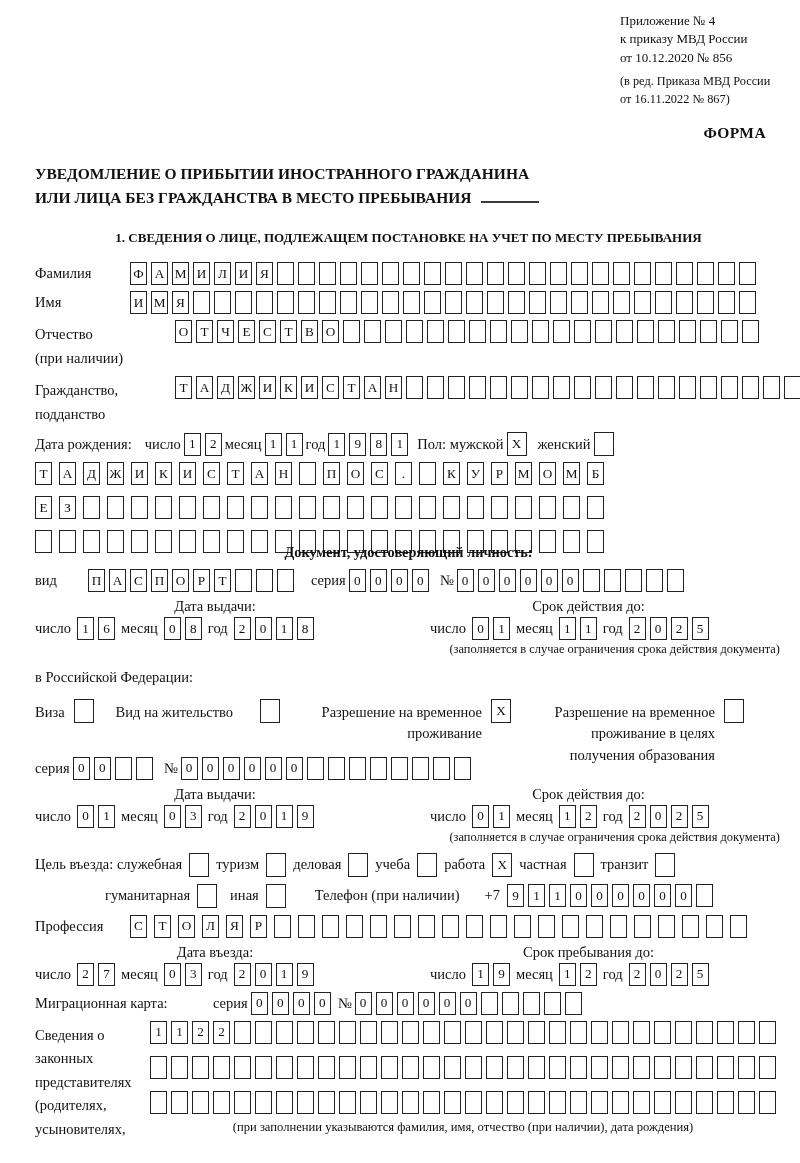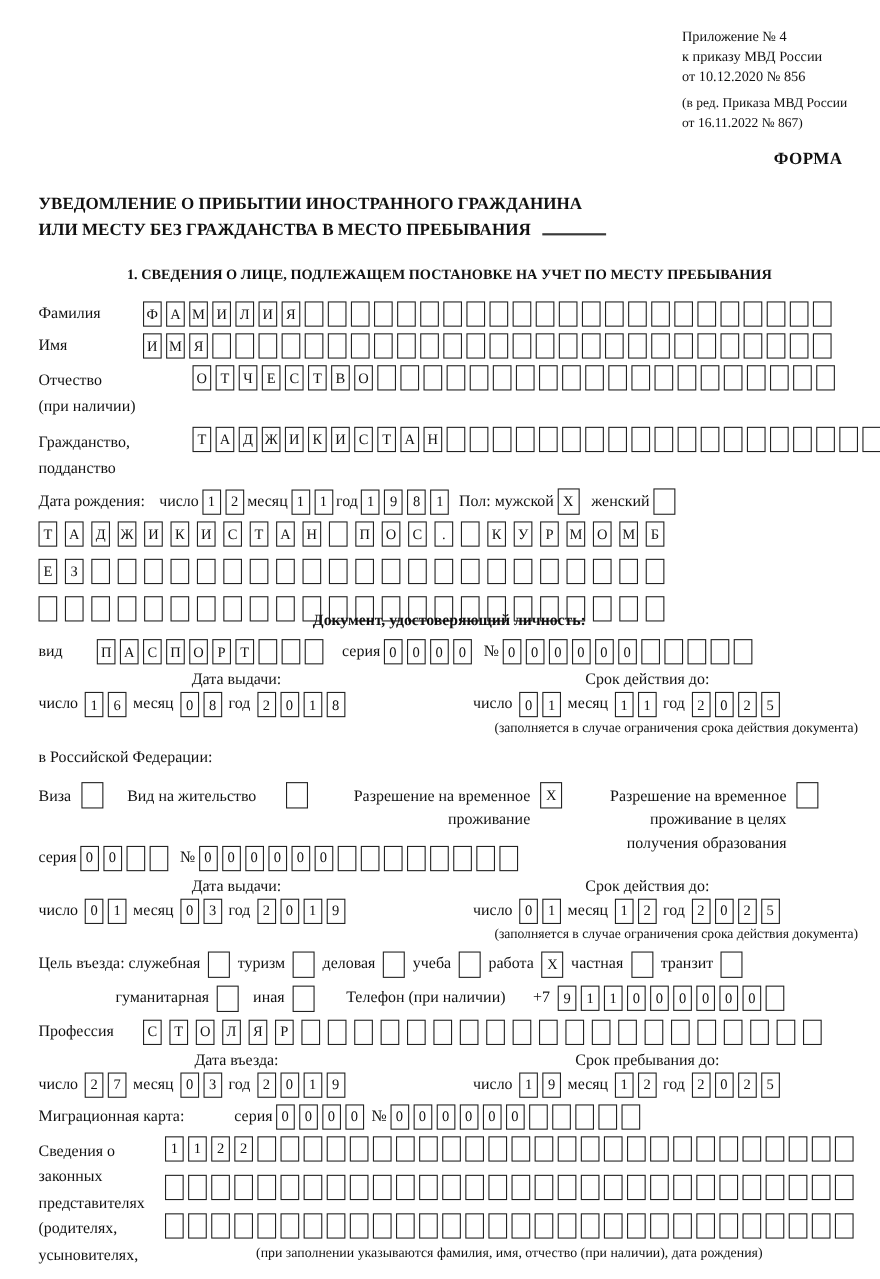--- a/index.html
+++ b/index.html
@@ -1,18 +1,18 @@
 <!DOCTYPE html>
 <html><head>
 <meta charset="utf-8">
 <style>
   html,body { margin:0; padding:0; background:#e8e8e8; }
   .page {
     width:800px; height:1163px; margin:0 auto; background:#ffffff; color:#111;
-    box-sizing:border-box; padding:24px 18px 10px 35px; position:relative;
+    box-sizing:border-box; padding:12px 18px 10px 35px; position:relative;
     font-family:"Liberation Serif","DejaVu Serif",serif; font-size:14.5px; overflow:hidden;
   }
   .annex { margin-left:585px; font-size:13px; line-height:1.42; }
   .annex .rev { margin-top:6px; font-size:12.3px; }
   .forma { text-align:right; font-weight:bold; font-size:15.5px; margin:16px 16px 0 0; letter-spacing:.4px; }
   .title { text-align:left; font-weight:bold; font-size:15.5px; margin-top:20px; line-height:1.55; }
   .blank-line { display:inline-block; width:58px; border-bottom:2px solid #3a3a3a; height:.9em; margin-left:10px; }
   .sec-heading { text-align:center; font-weight:bold; font-size:13px; margin:20px 0 16px; }
 
   .row { display:flex; align-items:flex-start; margin-bottom:6px; }
@@ -67,21 +67,21 @@
       <div>(в ред. Приказа МВД России</div>
       <div>от 16.11.2022 № 867)</div>
     </div>
   </div>
 
   <div class="forma">ФОРМА</div>
 
   <div class="title">
     <div>УВЕДОМЛЕНИЕ О ПРИБЫТИИ ИНОСТРАННОГО ГРАЖДАНИНА</div>
     <div>
-      <span>ИЛИ МЕСТУ БЕЗ ГРАЖДАНСТВА В МЕСТО ПРЕБЫВАНИЯ</span><span class="blank-line"></span>
+      <span>ИЛИ ЛИЦА БЕЗ ГРАЖДАНСТВА В МЕСТО ПРЕБЫВАНИЯ</span><span class="blank-line"></span>
     </div>
   </div>
 
   <div class="sec-heading">1. СВЕДЕНИЯ О ЛИЦЕ, ПОДЛЕЖАЩЕМ ПОСТАНОВКЕ НА УЧЕТ ПО МЕСТУ ПРЕБЫВАНИЯ</div>
 
   <div class="row">
     <div class="lbl w95">Фамилия</div>
     <div class="boxes">
         <span class="cell">Ф</span>
         <span class="cell">А</span>

